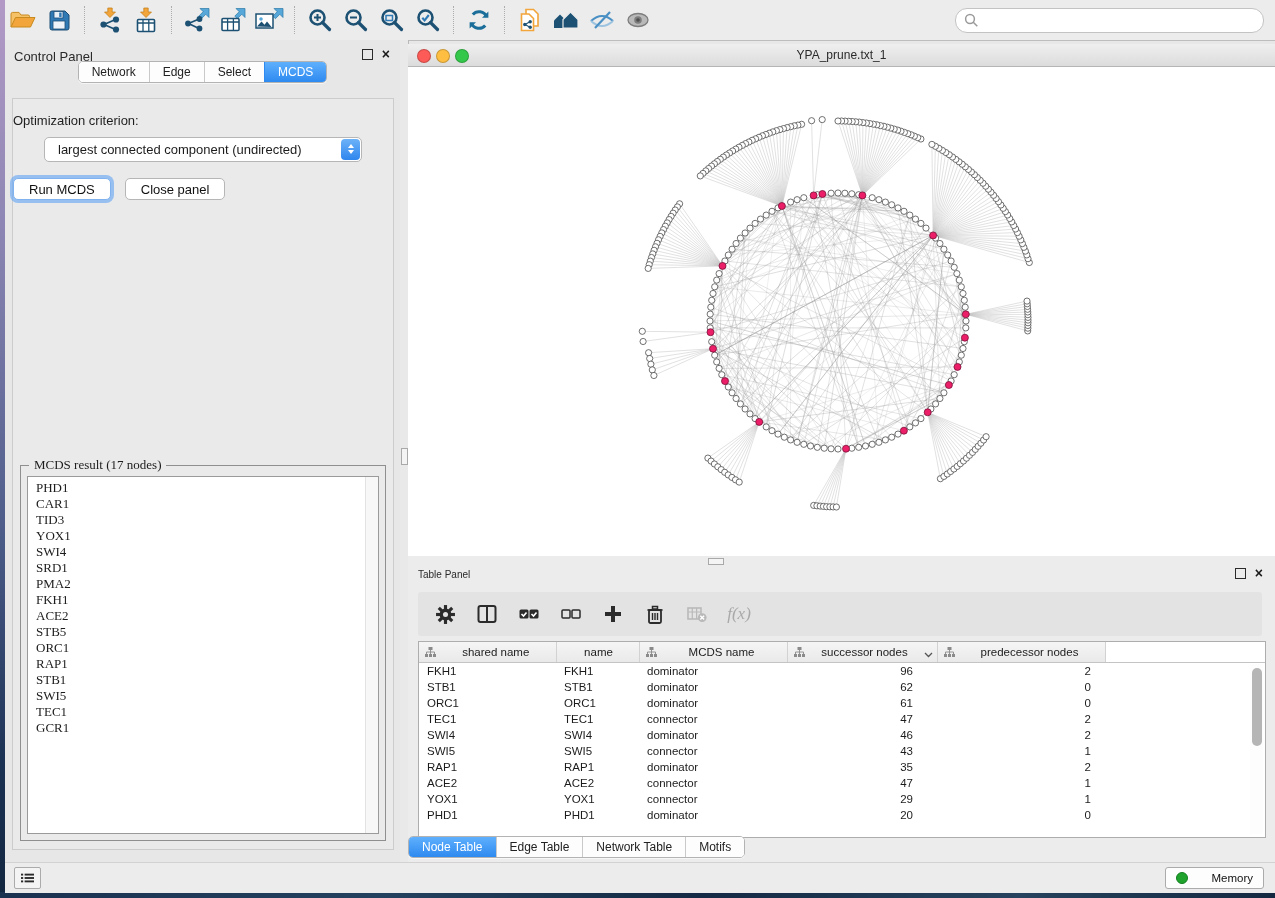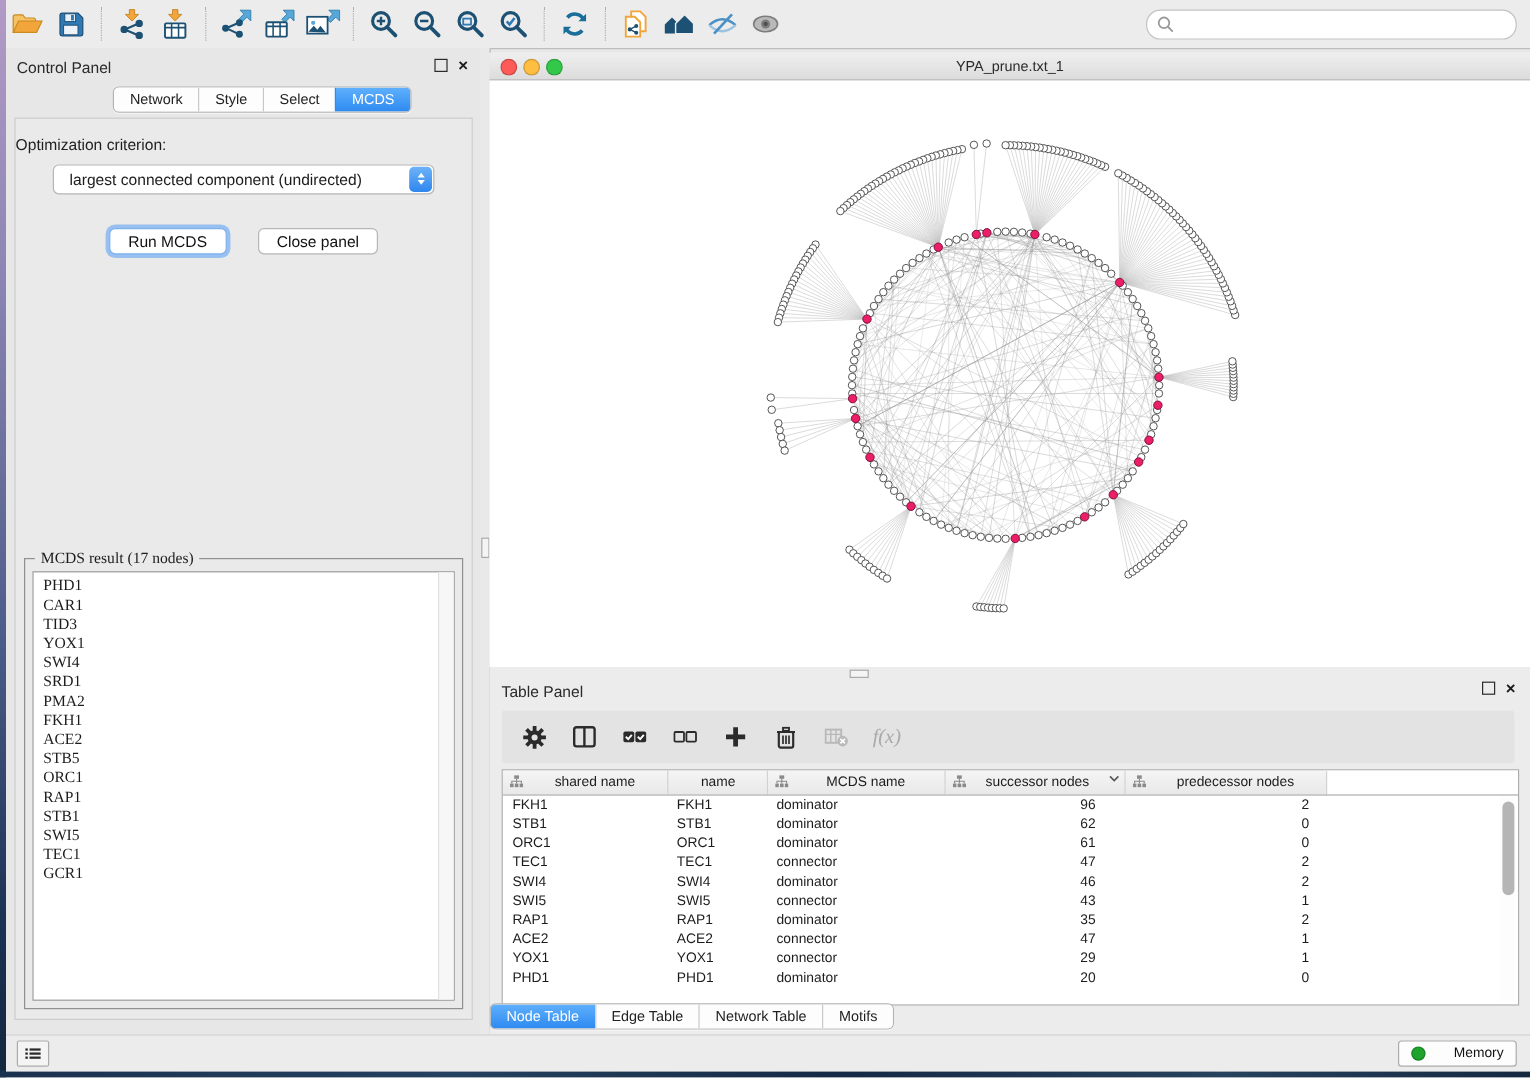--- a/index.html
+++ b/index.html
@@ -21,39 +21,39 @@
     border:1px solid #c3c3c3;border-radius:12px;display:flex;align-items:center;padding:0 8px;}
   .search input{border:none;outline:none;flex:1;font-size:12px;background:transparent;
     font-family:"Liberation Sans",sans-serif;}
   
   .control-panel{position:absolute;left:5px;top:40px;width:395px;height:822px;background:#e7e7e7;}
   .cp-title-row{position:absolute;left:0;top:6px;width:100%;height:22px;}
   .cp-title-row .ttl{position:absolute;left:9px;top:3px;font-size:13px;color:#2a2a2a;}
   .wbtns{position:absolute;right:10px;top:3px;display:flex;gap:9px;align-items:center;}
   .wbtn-float{width:9px;height:9px;border:1.5px solid #2b2b2b;display:inline-block;}
   .wbtn-close{font-size:14px;font-weight:bold;line-height:11px;color:#1b1b1b;}
-  .seg-row{position:absolute;left:0;top:32px;width:100%;display:flex;justify-content:center;padding-left:16px;}
+  .seg-row{position:absolute;left:0;top:21px;width:100%;display:flex;justify-content:center;}
   .seg{display:inline-flex;border:1px solid #b3b3b3;border-radius:5px;overflow:hidden;
     background:#fff;height:20px;box-shadow:0 1px 0 rgba(255,255,255,.6);}
   .seg-tab{font-size:12px;line-height:20px;padding:0 13px;border-left:1px solid #c9c9c9;
     color:#222;background:#fdfdfd;}
   .seg-tab:first-child{border-left:none;}
   .seg-tab.active{background:linear-gradient(#5fb0fd,#2e8af0);color:#fff;border-left-color:#2e8af0;}
   .cp-content{position:absolute;left:7px;right:6px;top:58px;bottom:12px;background:#eaeaea;
     border:1px solid #cccccc;}
   .opt-label{margin-top:14px;text-align:left;font-size:13px;color:#1e1e1e;}
   .select{width:316px;height:23px;margin:9px auto 0;background:#fff;border:1px solid #b6b6b6;
     border-radius:5px;position:relative;display:flex;align-items:center;}
   .select .val{font-size:13px;padding-left:13px;white-space:nowrap;}
   .stepper{position:absolute;right:1px;top:1px;bottom:1px;width:19px;border-radius:4px;
     background:linear-gradient(#6cb2f8,#2f86ee);display:flex;flex-direction:column;
     align-items:center;justify-content:center;gap:2px;}
   .stepper .up{width:0;height:0;border:3.5px solid transparent;border-bottom:4.5px solid #fff;margin-top:-2px;}
   .stepper .dn{width:0;height:0;border:3.5px solid transparent;border-top:4.5px solid #fff;}
-  .btn-row{margin-top:28px;display:flex;justify-content:center;gap:26px;}
+  .btn-row{margin-top:16px;display:flex;gap:14px;}
   .btn{height:22px;padding:0 15px;background:#fff;border:1px solid #b6b6b6;border-radius:5px;
     font-size:13px;font-family:"Liberation Sans",sans-serif;color:#111;}
   .btn.focusring{box-shadow:0 0 0 3px rgba(106,168,243,.65);border-color:#7fb2ef;}
   .groupbox{position:absolute;left:7px;right:7px;top:366px;bottom:8px;border:1px solid #8f8f8f;font-family:Liberation Serif, serif;}
   .gb-title{position:absolute;top:-9px;left:8px;background:#eaeaea;padding:0 5px;font-size:13px;}
   .mcds-list{position:absolute;left:6px;right:6px;top:10px;bottom:6px;background:#fff;
     border:1px solid #9a9a9a;overflow:hidden;padding-top:3px;}
   .mcds-item{font-size:13px;line-height:16px;padding-left:8px;}
   .mcds-scroll{position:absolute;right:1px;top:1px;bottom:1px;width:12px;background:#f7f7f7;
     border-left:1px solid #e2e2e2;}
@@ -69,33 +69,33 @@
   .net-win{position:absolute;left:408px;top:44px;width:867px;height:512px;background:#fff;}
   .net-titlebar{height:22px;background:linear-gradient(#efefef,#dcdcdc);
     border-bottom:1px solid #b5b5b5;position:relative;}
   .tlight{position:absolute;top:5px;width:12px;height:12px;border-radius:50%;
     border:0.5px solid rgba(0,0,0,.2);}
   .net-title{width:100%;text-align:center;font-size:12px;line-height:22px;color:#2b2b2b;}
   .net-body{width:867px;height:489px;background:#fff;}
   
   .table-panel{position:absolute;left:408px;top:566px;width:867px;height:296px;background:#ececec;}
   .tp-title-row{position:absolute;left:0;top:0;width:100%;height:22px;}
-  .tp-title-row .ttl{position:absolute;left:10px;top:3px;font-size:13px;color:#2a2a2a;}
+  .tp-title-row .ttl{position:absolute;left:10px;top:3px;font-size:10px;color:#2a2a2a;}
   .tp-toolbar{position:absolute;left:10px;right:13px;top:26px;height:44px;background:#e3e3e3;
     border-radius:3px;display:flex;align-items:center;padding-left:14px;gap:16px;}
   .tpbtn{width:26px;height:26px;display:flex;align-items:center;justify-content:center;}
   .fx-label{font-family:"Liberation Serif",serif;font-style:italic;font-size:17px;color:#a9a9a9;}
   .tp-tablebox{position:absolute;left:10px;right:9px;top:75px;height:195px;background:#fff;
     border:1px solid #adadad;overflow:hidden;}
   table{border-collapse:collapse;table-layout:fixed;width:100%;}
   thead th{height:20px;background:linear-gradient(#f5f5f5,#e9e9e9);
     border-bottom:1px solid #c4c4c4;border-right:1px solid #d2d2d2;
     font-size:11.5px;font-weight:normal;padding:0;}
   thead th.filler{background:#fff;border-right:none;}
-  .hwrap{display:flex;align-items:flex-start;padding:0 4px 0 6px;}
+  .hwrap{display:flex;align-items:flex-end;padding:0 4px 0 6px;}
   .hwrap .hlbl{flex:1;text-align:center;white-space:nowrap;overflow:hidden;}
   tbody td{height:16px;font-size:11.5px;padding:0 0 0 8px;white-space:nowrap;overflow:hidden;}
   tbody td.num{text-align:right;padding:0 24px 0 0;}
   tbody td.num2{text-align:right;padding:0 14px 0 0;}
   .tp-scroll{position:absolute;right:2px;top:22px;bottom:3px;width:13px;background:#fdfdfd;}
   .tp-thumb{position:absolute;left:1.5px;top:4px;width:10px;height:78px;background:#b5b5b5;border-radius:5px;}
   .tp-tabs-row{position:absolute;left:0;top:270px;width:100%;display:flex;justify-content:flex-start;}
   
   .status-bar{position:absolute;left:5px;top:862px;width:1270px;height:30px;background:#ececec;
     border-top:1px solid #d2d2d2;}
@@ -251,21 +251,21 @@
   <div class="cp-title-row">
     <span class="ttl">Control Panel</span>
     <span class="wbtns">
       <span class="wbtn-float"></span>
       <span class="wbtn-close">×</span>
     </span>
   </div>
   <div class="seg-row">
     <div class="seg" id="cp-tabs">
         <div class="seg-tab">Network</div>
-        <div class="seg-tab">Style</div>
+        <div class="seg-tab">Edge</div>
         <div class="seg-tab">Select</div>
         <div class="seg-tab active">MCDS</div>
       </div>
   </div>
   <div class="cp-content">
     <div class="opt-label">Optimization criterion:</div>
     <div class="select">
       <span class="val">largest connected component (undirected)</span>
       <span class="stepper">
           <i class="up"></i>

